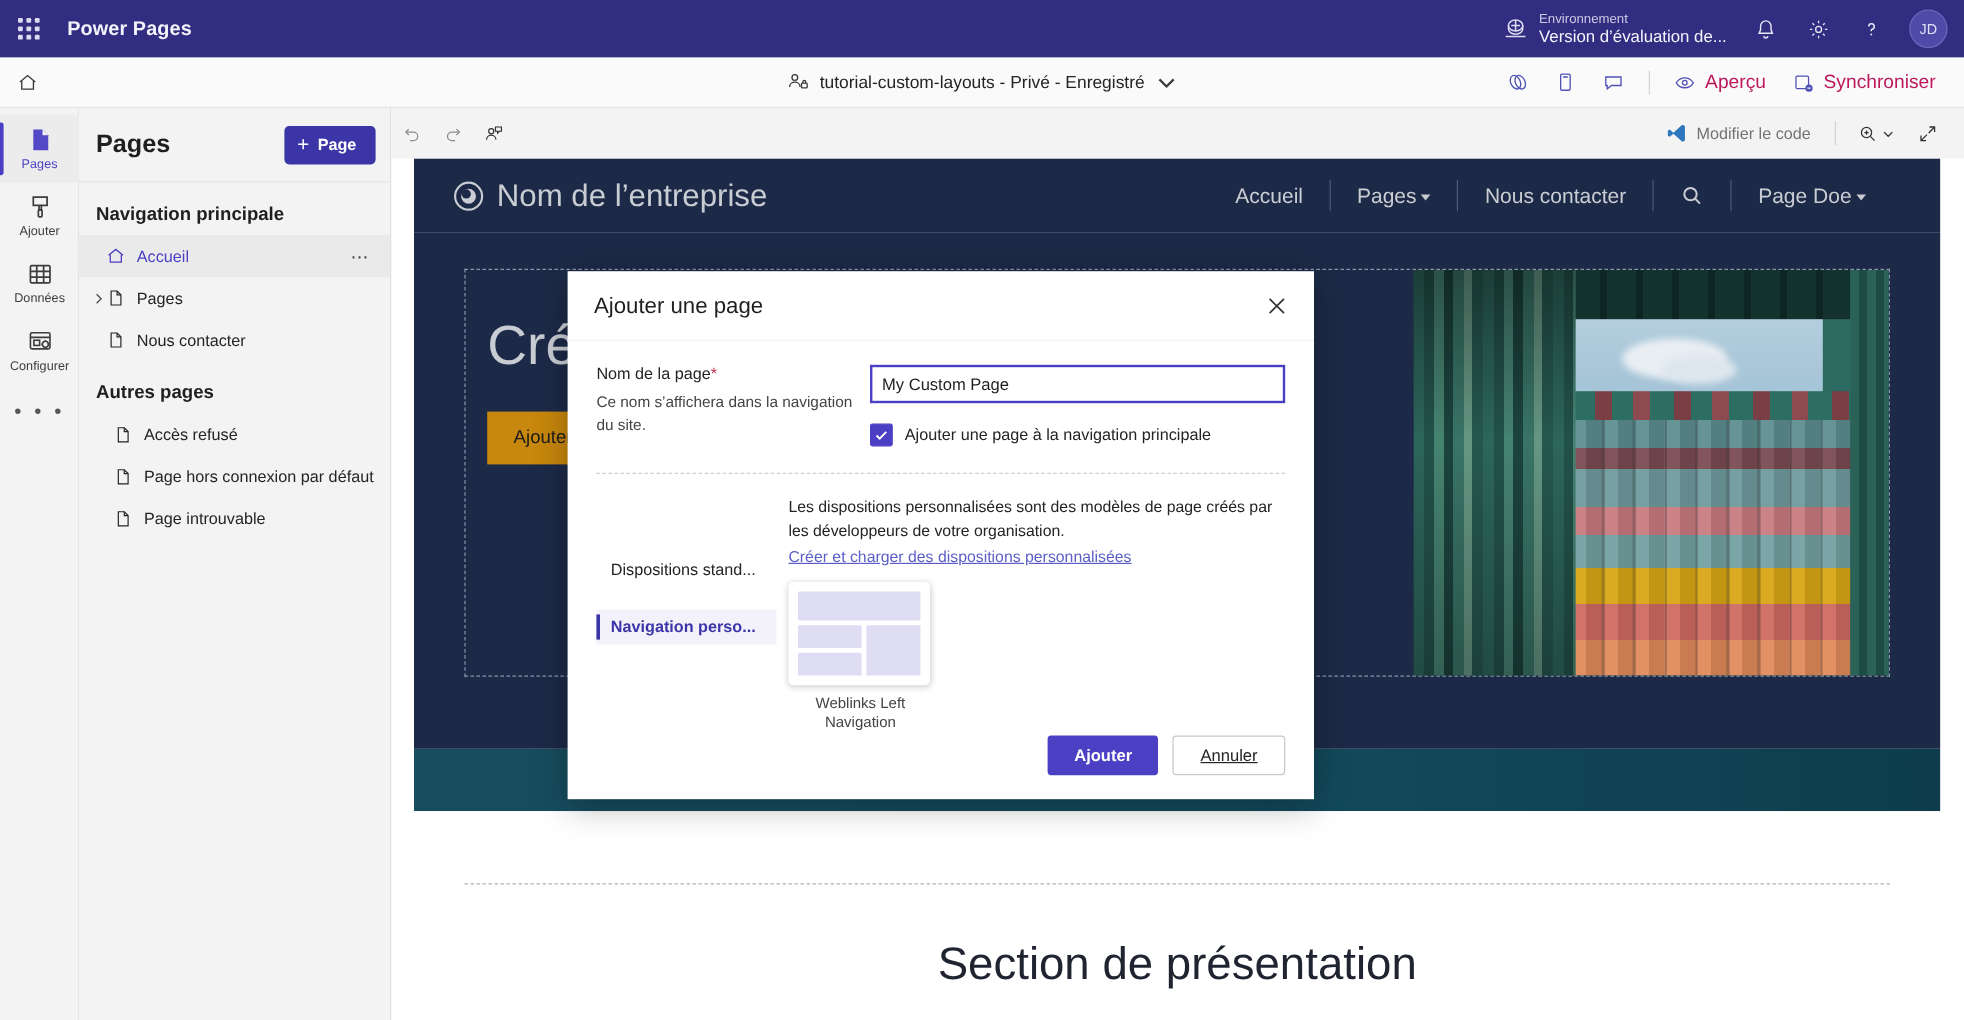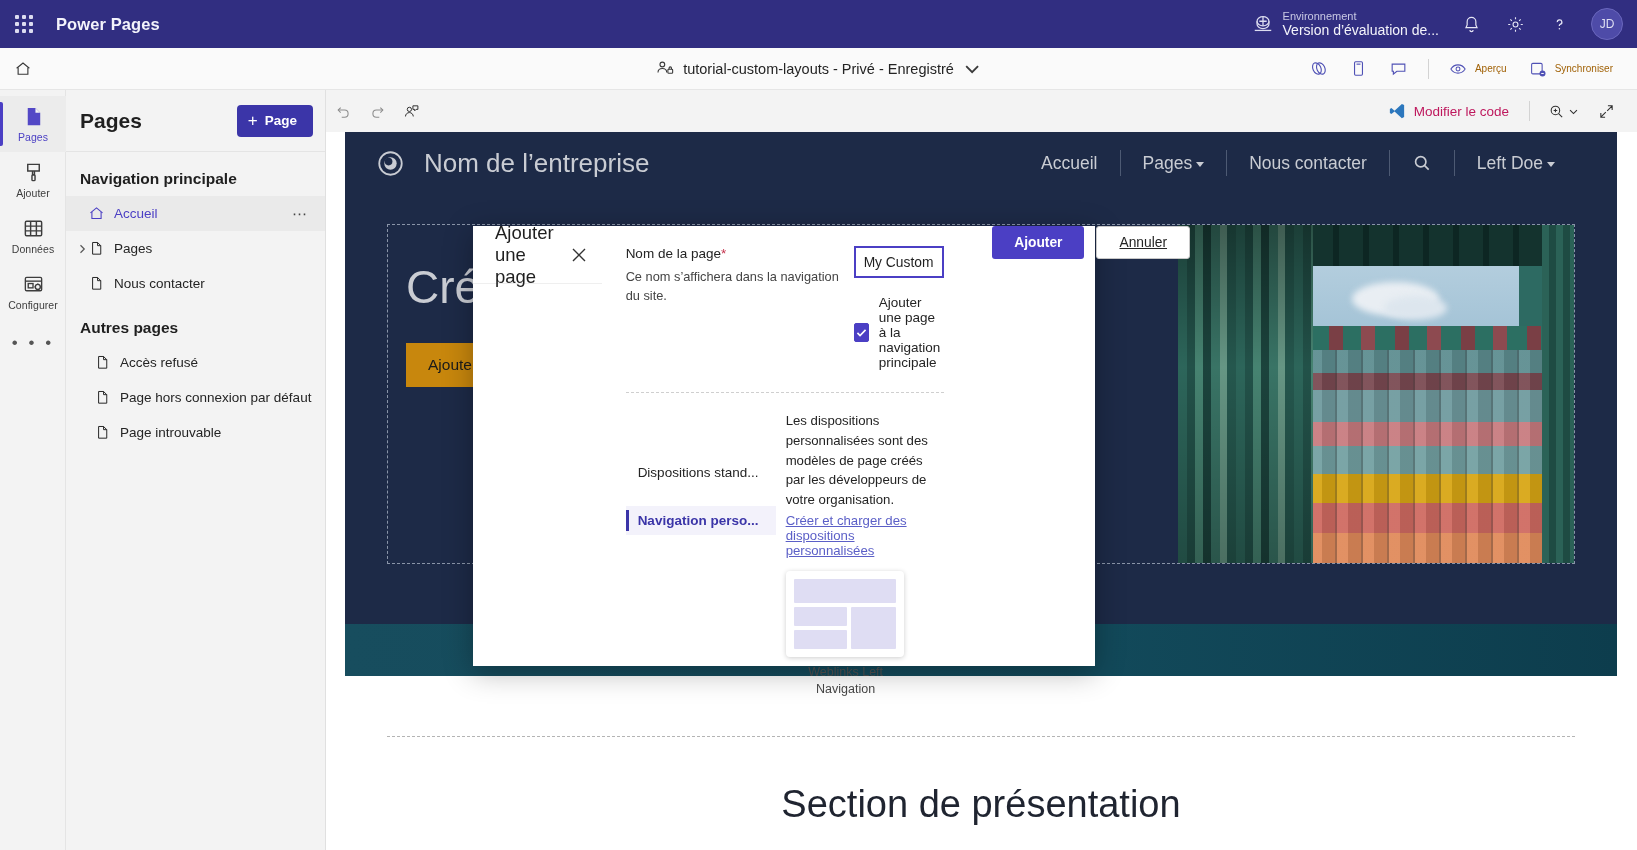--- a/index.html
+++ b/index.html
@@ -54,21 +54,21 @@
     font-size: 14.5px; color: #242424; white-space: nowrap;
   }
   .site-chip svg { width: 19px; height: 19px; color: #3a3a3a; }
   .chev { width: 11px; height: 11px; color: #4a4a4a; }
   .cmd-right { margin-left: auto; display: flex; align-items: center; gap: 2px; padding-right: 14px; }
   .cmd-ico { width: 38px; height: 42px; display: flex; align-items: center; justify-content: center; cursor: pointer; color: #4f51b5; }
   .cmd-ico svg { width: 19px; height: 19px; }
   .cmd-sep { width: 1px; height: 20px; background: #d3d3d3; margin: 0 8px; }
   .cmd-btn {
     display: flex; align-items: center; gap: 8px; padding: 0 10px; height: 42px;
-    cursor: pointer; color: #a16207; font-size: 10px;
+    cursor: pointer; color: #be185d; font-size: 16px;
   }
   .cmd-btn svg { width: 18px; height: 18px; color: #4f51b5; }
 
   
   .rail {
     position: absolute; left: 0; top: 90px; width: 66px; height: 760px;
     background: #f3f3f3; border-right: 1px solid #e4e4e4;
     padding-top: 6px;
   }
   .rail-item {
@@ -117,37 +117,37 @@
   
   .canvas-top {
     position: absolute; left: 326px; top: 90px; width: 1311px; height: 42px;
     background: #f3f3f3; display: flex; align-items: center;
   }
   .ctool { width: 34px; height: 42px; display: flex; align-items: center; justify-content: center; cursor: pointer; color: #8d8d8d; }
   .ctool.on { color: #303030; }
   .ctool svg { width: 17px; height: 17px; }
   .ctool-right { margin-left: auto; display: flex; align-items: center; padding-right: 14px; gap: 4px; }
   .edit-code {
-    display: flex; align-items: center; gap: 8px; font-size: 13.5px; color: #be185d;
+    display: flex; align-items: center; gap: 8px; font-size: 13.5px; color: #737373;
     cursor: pointer; padding: 0 8px; height: 30px; text-align: center;
   }
   .vscode-ico { width: 18px; height: 18px; }
   .zoom-ctl { display: flex; align-items: center; gap: 3px; cursor: pointer; color: #303030; padding: 0 6px; }
   .zoom-ctl svg.mag { width: 17px; height: 17px; }
   .zoom-ctl svg.cv { width: 11px; height: 11px; }
 
   .canvas {
     position: absolute; left: 345px; top: 132px; width: 1272px; height: 718px;
     background: #ffffff; overflow: hidden;
   }
   .site-header {
     height: 62px; background: #1d2a47; display: flex; align-items: center;
     padding: 0 40px 0 32px;
   }
-  .brand { display: flex; align-items: center; gap: 20px; }
+  .brand { display: flex; align-items: center; gap: 10px; }
   .brand-mark { width: 27px; height: 27px; }
   .brand-name { font-size: 26px; color: #c9ccd3; font-family: "Liberation Sans", sans-serif; }
   .site-nav { margin-left: auto; display: flex; align-items: center; gap: 0; }
   .nav-link { font-size: 17.5px; color: #c9ccd3; padding: 0 22px; cursor: pointer; display: flex; align-items: center; gap: 4px; }
   .nav-div { width: 1px; height: 26px; background: #4d5a73; }
   .caret-dn { width: 0; height: 0; border-left: 4px solid transparent; border-right: 4px solid transparent; border-top: 5px solid #c9ccd3; margin-top: 3px; }
   .nav-search svg { width: 20px; height: 20px; color: #c9ccd3; }
 
   .hero-wrap { position: relative; background: #1d2a47; height: 430px; padding: 30px 42px 0 42px; }
   .hero-frame { border: 1px dashed #8994a8; height: 340px; display: flex; }
@@ -216,21 +216,21 @@
     left: 33%; top: 30%; width: 59%; height: 9%;
     background: repeating-linear-gradient(90deg,
       #2c6f62 0 20px, #7a3f45 20px 34px, #2c6f62 34px 52px, #8d4a50 52px 66px);
   }
 
   
   .scrim { position: absolute; inset: 0; background: rgba(0,0,0,0); }
   .modal {
     position: absolute; left: 473px; top: 226px; width: 622px; height: 440px;
     background: #fff; box-shadow: 0 6px 28px rgba(0,0,0,.30);
-    display: flex; flex-direction: row; justify-content: space-between;
+    display: flex; flex-direction: column; justify-content: space-between;
   }
   .modal-head {
     height: 58px; display: flex; align-items: center; padding: 0 14px 0 22px;
     border-bottom: 1px solid #efefef;
   }
   .modal-title { font-size: 18.5px; color: #1f1f1f; font-weight: 400; }
   .modal-close {
     margin-left: auto; width: 34px; height: 34px; border: none; background: none;
     cursor: pointer; color: #333; display: flex; align-items: center; justify-content: center;
   }
@@ -581,21 +581,21 @@
           </div>
         <div class="nav-div"></div>
         <div class="nav-link nav-search">
           <svg viewBox="0 0 24 24" fill="none" stroke="currentColor" stroke-width="2">
               <circle cx="10.5" cy="10.5" r="6.2"></circle>
               <path d="M15.2 15.2L20 20"></path>
             </svg>
         </div>
         <div class="nav-div"></div>
         <div class="nav-link">
-          <span>Left Doe</span>
+          <span>Page Doe</span>
           <span class="caret-dn"></span>
         </div>
       </div>
     </div>
 
     <div class="hero-wrap">
       <div class="hero-frame">
         <div class="hero-left">
           <div class="hero-h1">Créez votre message d’appel</div>
           <button class="hero-btn">Ajouter un appel</button>

